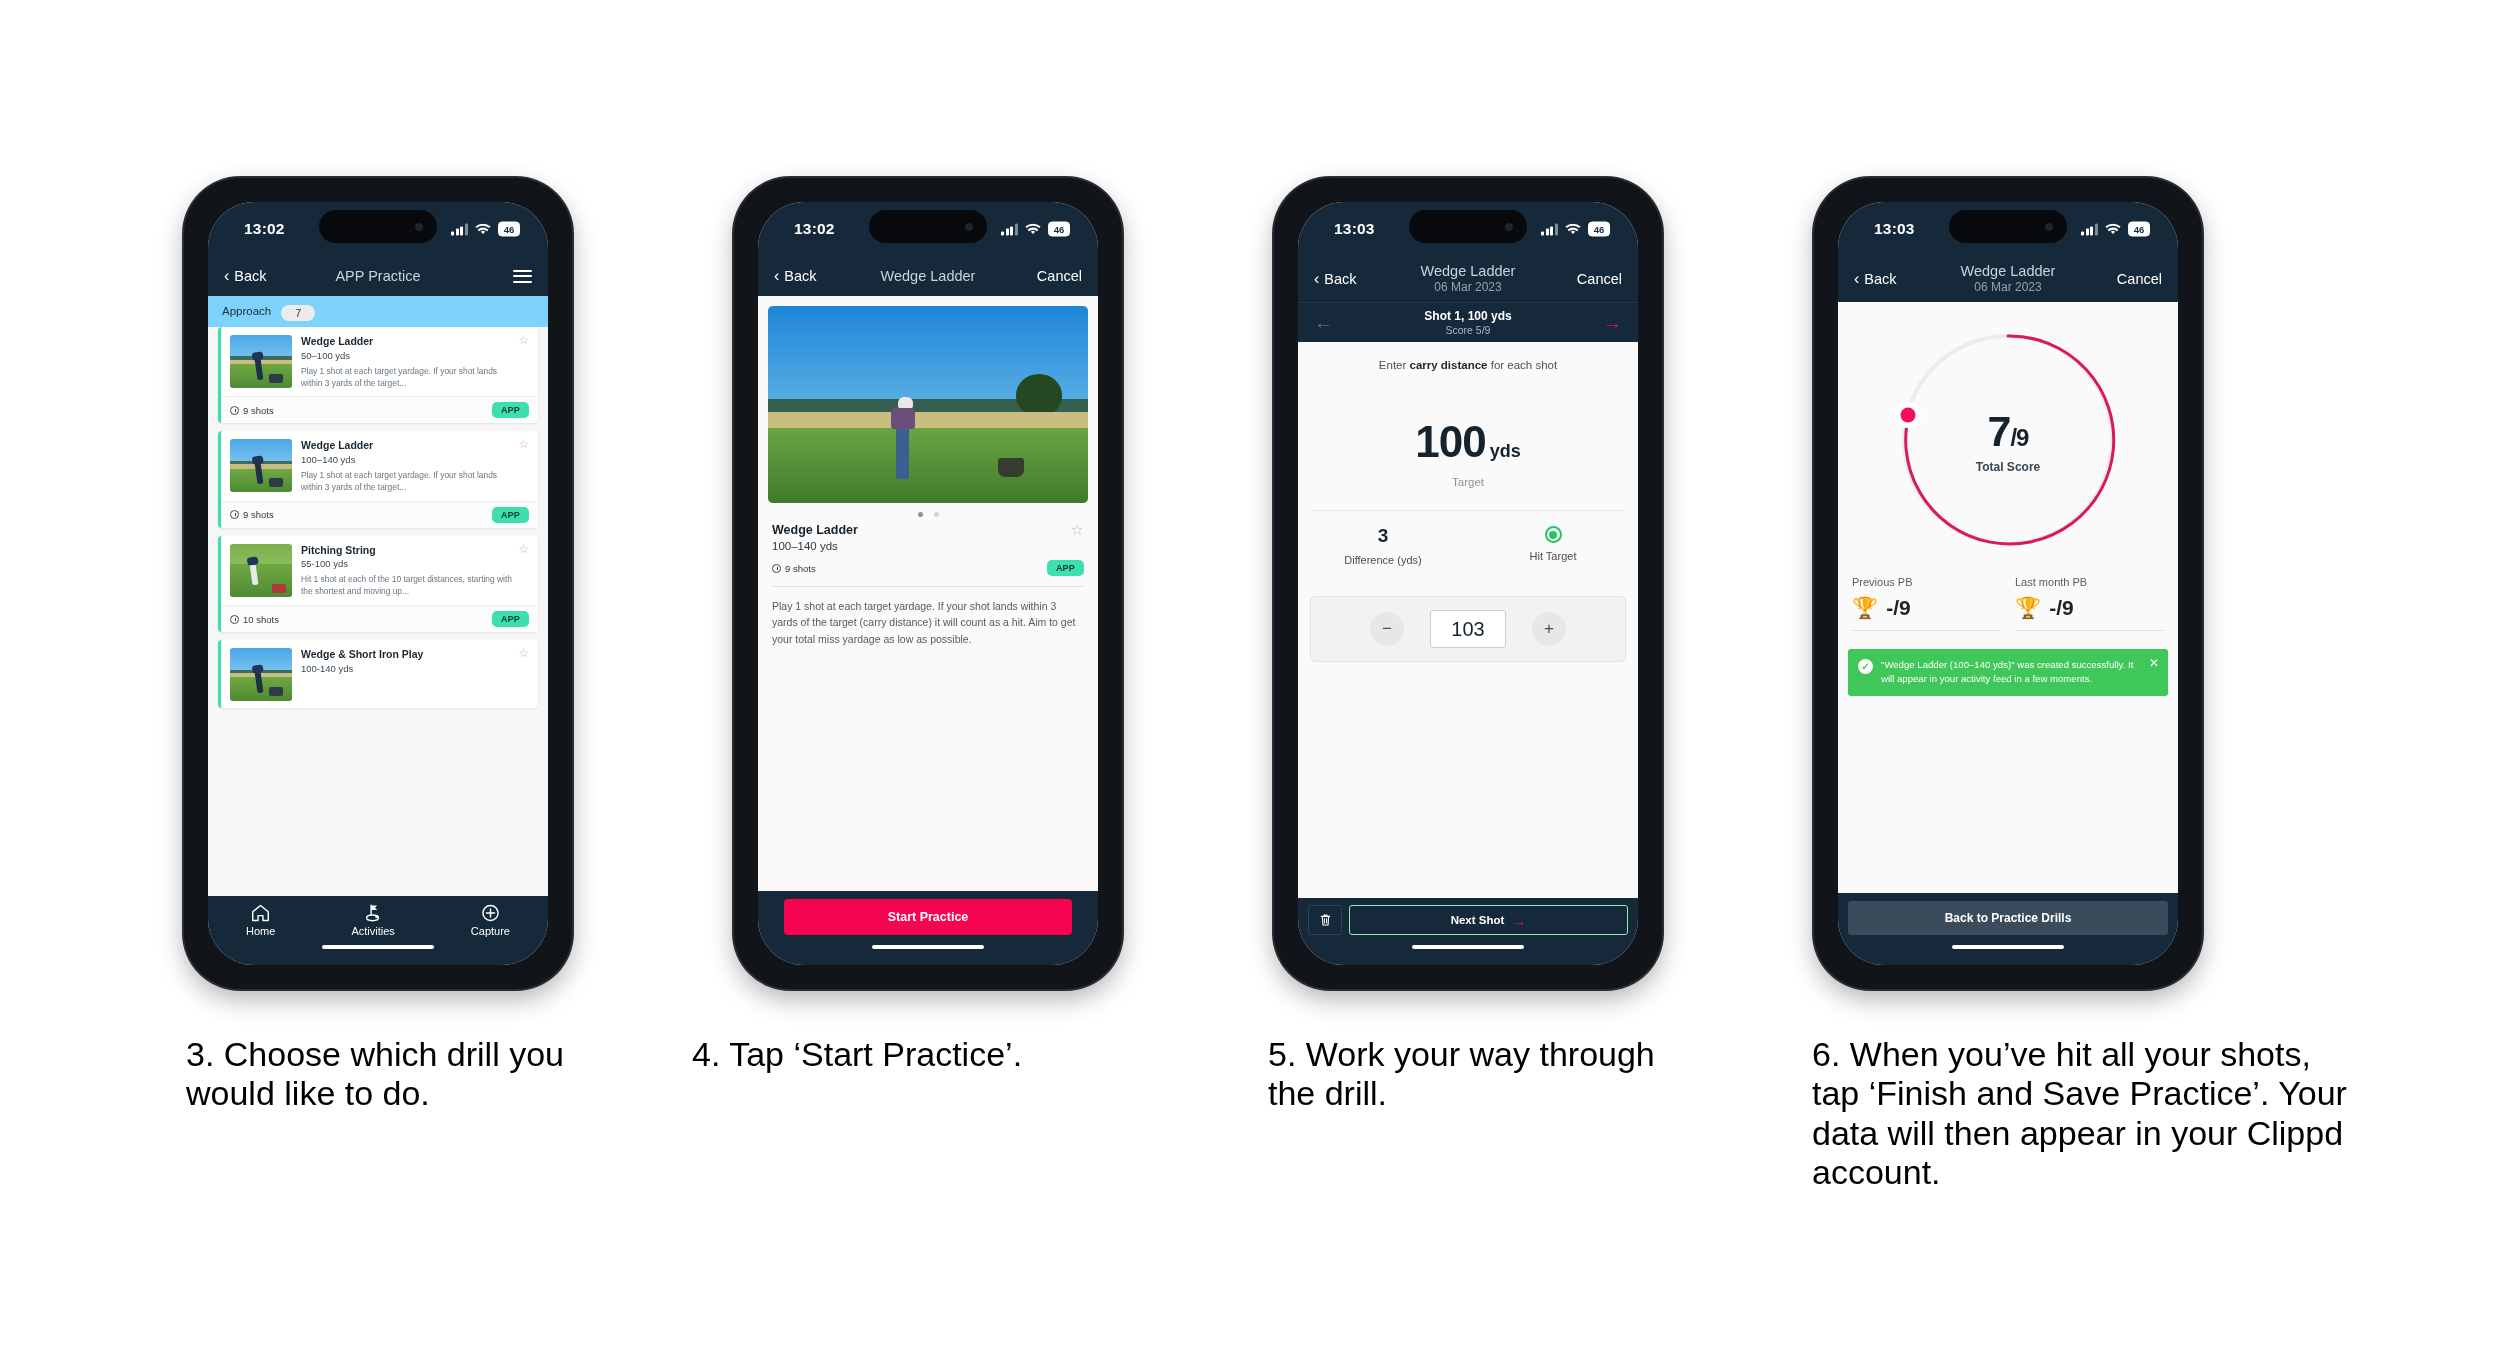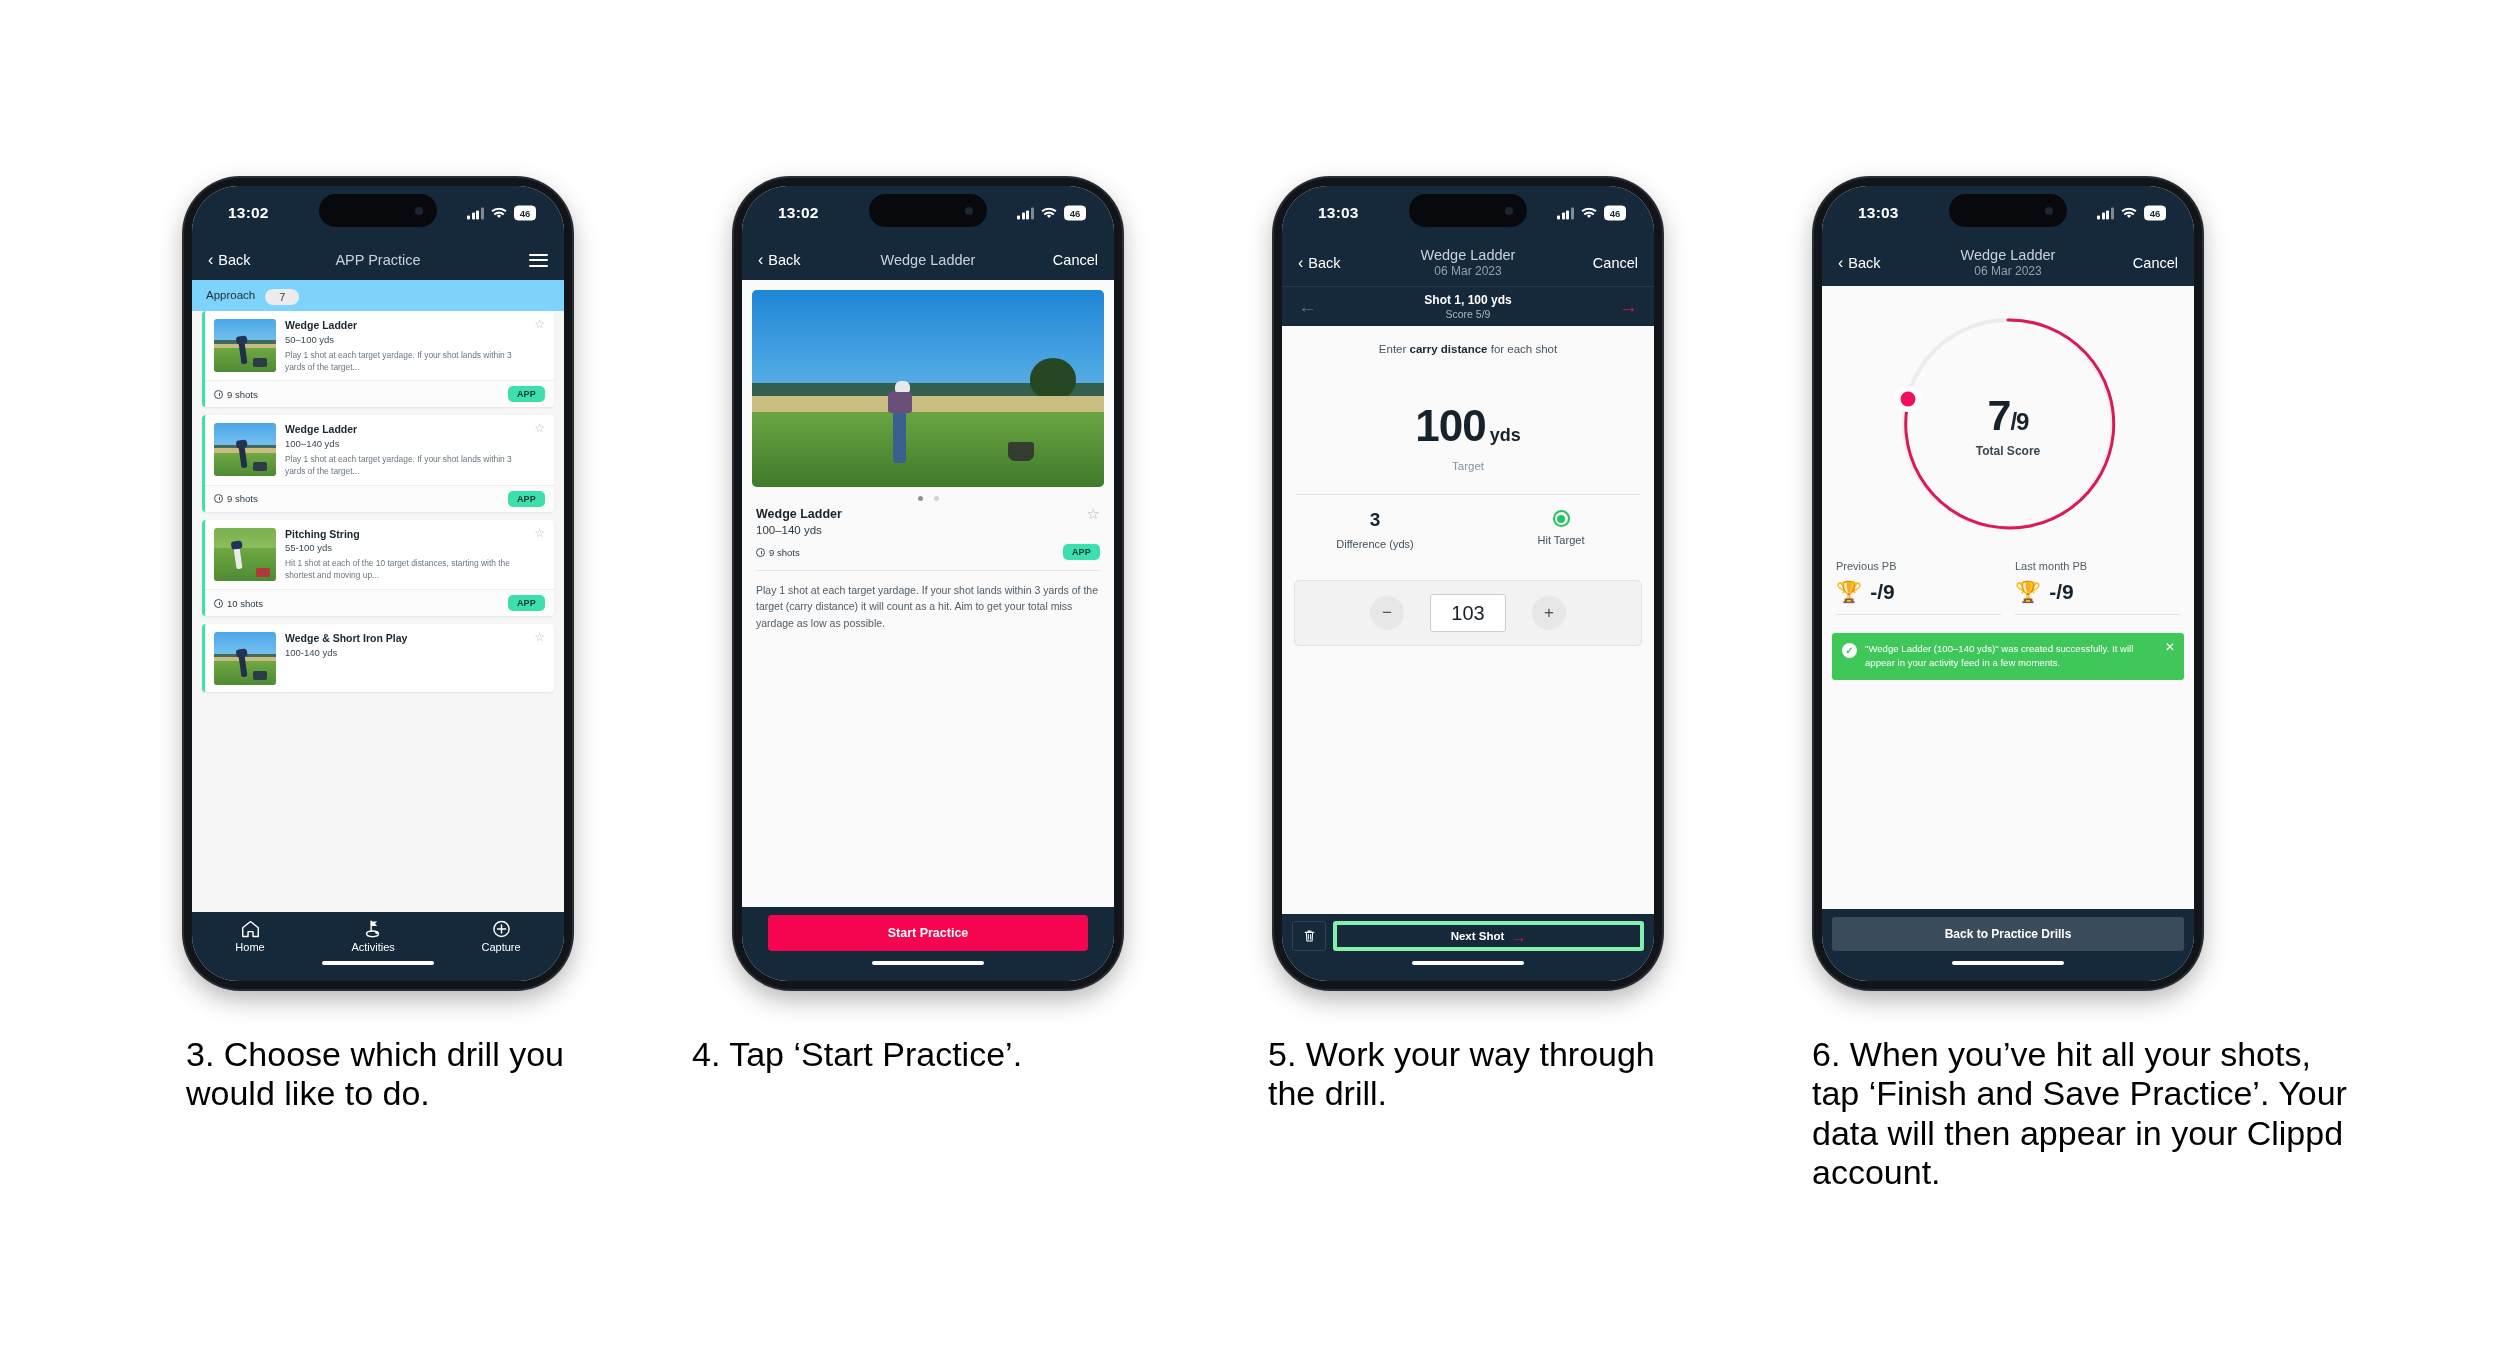--- a/index.html
+++ b/index.html
@@ -10,21 +10,21 @@
     overflow: hidden;
   }
   .stage { position: relative; width: 2503px; height: 1347px; }
 
   
   .phone {
     position: absolute;
     width: 388px; height: 811px;
     background: #111418;
     border-radius: 56px;
-    padding: 8px;
+    padding: 24px;
     box-shadow: 0 0 0 2px #2a2d33, 0 10px 26px rgba(0,0,0,.30);
   }
   .phone-inner {
     position: relative;
     width: 100%; height: 100%;
     border-radius: 46px;
     overflow: hidden;
     background: #f7f7f7;
     display: flex; flex-direction: column;
   }
@@ -197,21 +197,21 @@
   }
   .stepbtn { width: 34px; height: 34px; border-radius:50%; background:#e7e7e7; color:#44505a;
     display:flex; align-items:center; justify-content:center; font-size: 17px; }
   .stepval {
     min-width: 76px; height: 38px; border:1px solid #c9cdd1; background:#fff; border-radius:3px;
     display:flex; align-items:center; justify-content:center; font-size: 20px; color:#17232c;
   }
   .p3-foot { background:#16293a; flex:none; display:flex; align-items:center; gap:7px; padding: 7px 10px 4px; }
   .trashbtn { width:34px; height:30px; border:1px solid #2f4354; border-radius:3px; display:flex; align-items:center; justify-content:center; }
   .nextbtn {
-    flex:1; border:4px solid #86efac; border-radius:3px; color:#fff; font-size:11.5px; font-weight:bold;
+    flex:1; border:1px solid #86efac; border-radius:3px; color:#fff; font-size:11.5px; font-weight:bold;
     display:flex; align-items:center; justify-content:center; gap:7px; height:30px;
   }
   .nextbtn .ar { color:#e8124f; font-size: 15px; line-height: 1; }
 
   
   .gauge-wrap { display:flex; justify-content:center; padding-top: 22px; }
   .gauge { position:relative; width: 232px; height: 232px; }
   .gauge svg { position:absolute; inset:0; }
   .gauge .ctr { position:absolute; inset:0; display:flex; flex-direction:column; align-items:center; justify-content:center; }
   .gauge .score { font-size: 43px; font-weight:bold; color:#17232c; letter-spacing:-1px; }

